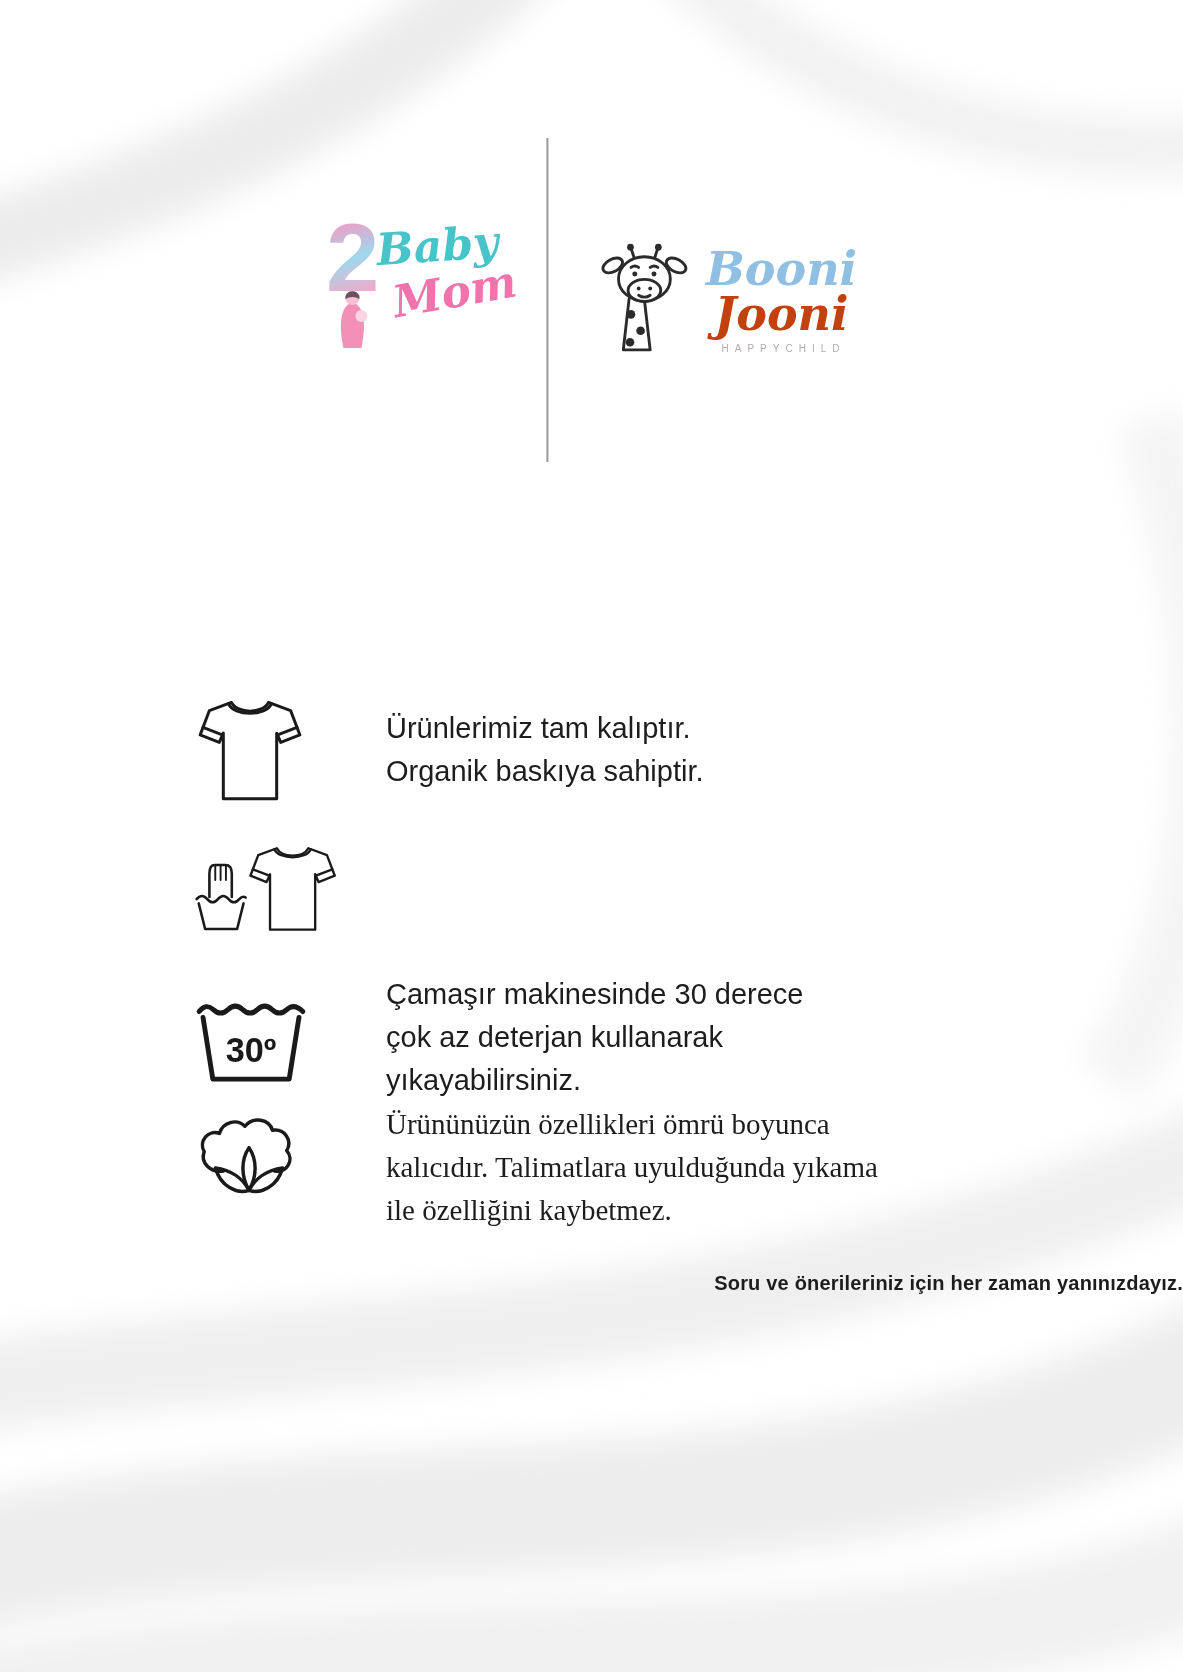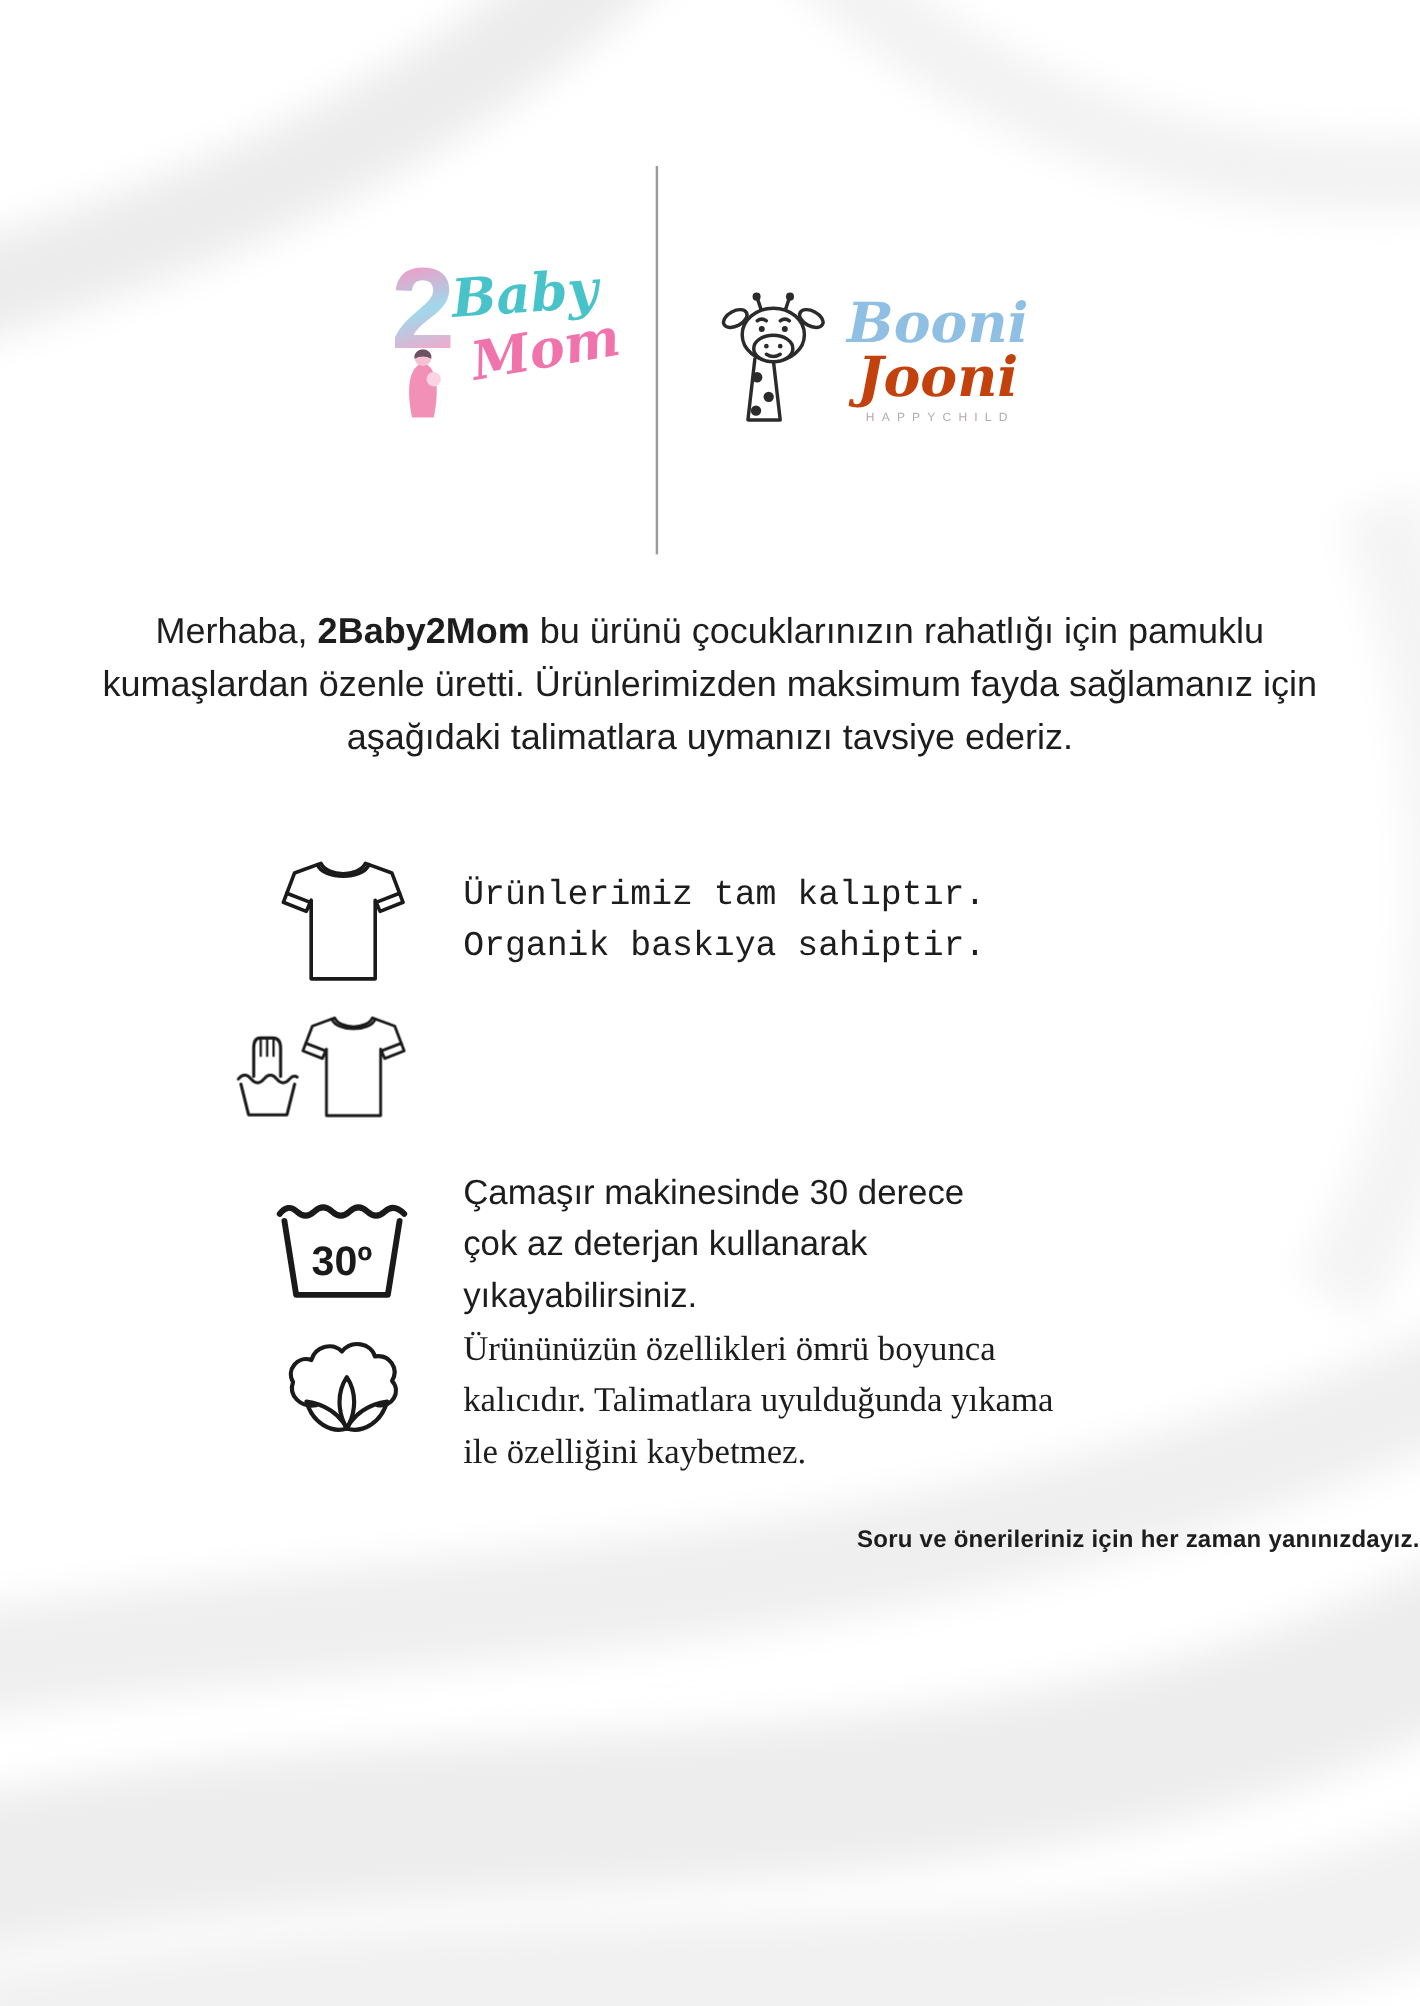--- a/index.html
+++ b/index.html
@@ -46,23 +46,23 @@
 
   
   .intro {
     position:absolute; top:505px; left:50%; transform:translateX(-50%);
     width:1070px; text-align:center; font-size:30px; line-height:44px; z-index:1;
   }
   .intro strong { font-weight:700; }
 
   
   .row { position:absolute; left:192px; display:flex; align-items:center; z-index:1; }
-  .icon-box { width:152px; display:flex; justify-content:flex-end; align-items:center; flex-shrink:0; }
+  .icon-box { width:152px; display:flex; justify-content:flex-start; align-items:center; flex-shrink:0; }
   .row-text { margin-left:42px; font-size:29px; line-height:43px; white-space:pre-line; }
-  .row1 { top:709px;font-family:Liberation Mono, monospace; }
+  .row1 { top:692px; }
   .row2 { top:833px; }
   .row3 { top:973px; }
   .row4 { top:1103px;font-family:Liberation Serif, serif; }
 
   
   .footer {
     position:absolute; top:1272px; width:100%; text-align:right;
     font-size:20px; font-weight:700; z-index:1; letter-spacing:.2px;
   }
 </style>
@@ -128,21 +128,20 @@
         </g>
       </svg>
       <div class="booni-col">
         <span class="booni-line1">Booni</span>
         <span class="booni-line2">Jooni</span>
         <span class="booni-tagline">HAPPYCHILD</span>
       </div>
     </div>
   </header>
 
-  <p class="intro"><span>Merhaba, </span><strong>2Baby2Mom</strong><span> bu ürünü çocuklarınızın rahatlığı için pamuklu kumaşlardan özenle üretti. Ürünlerimizden maksimum fayda sağlamanız için aşağıdaki talimatlara uymanızı tavsiye ederiz.</span></p>
 
   <div class="row row1">
     <div class="icon-box">
       <svg viewBox="0 0 100 100" width="116" height="116">
         <g fill="#ffffff" stroke="#1a1a1a" stroke-width="2.6" stroke-linejoin="round" stroke-linecap="round">
           <path d="M34 9 L15 16 L7 37 L23.5 43.5 L27 35.5 L27 92 L73 92 L73 35.5 L76.5 43.5 L93 37 L85 16 L66 9 C61 19 39 19 34 9 Z"></path>
           <path d="M31.5 10 C36 21 64 21 68.5 10" fill="none"></path>
           <path d="M9.5 30.5 L25 36.5" fill="none"></path>
           <path d="M90.5 30.5 L75 36.5" fill="none"></path>
         </g>

